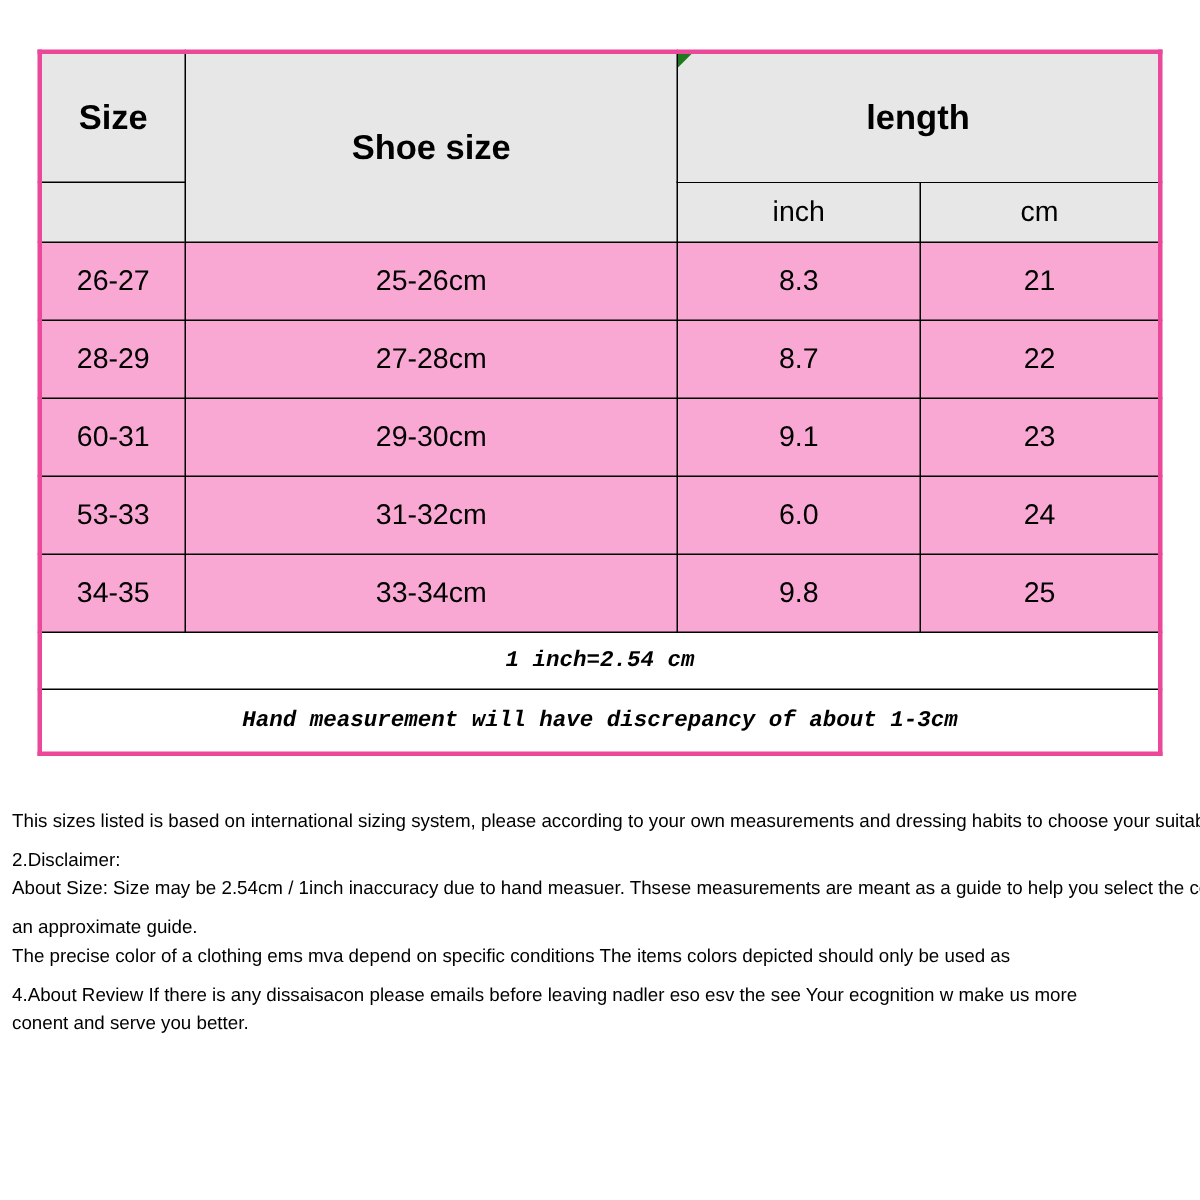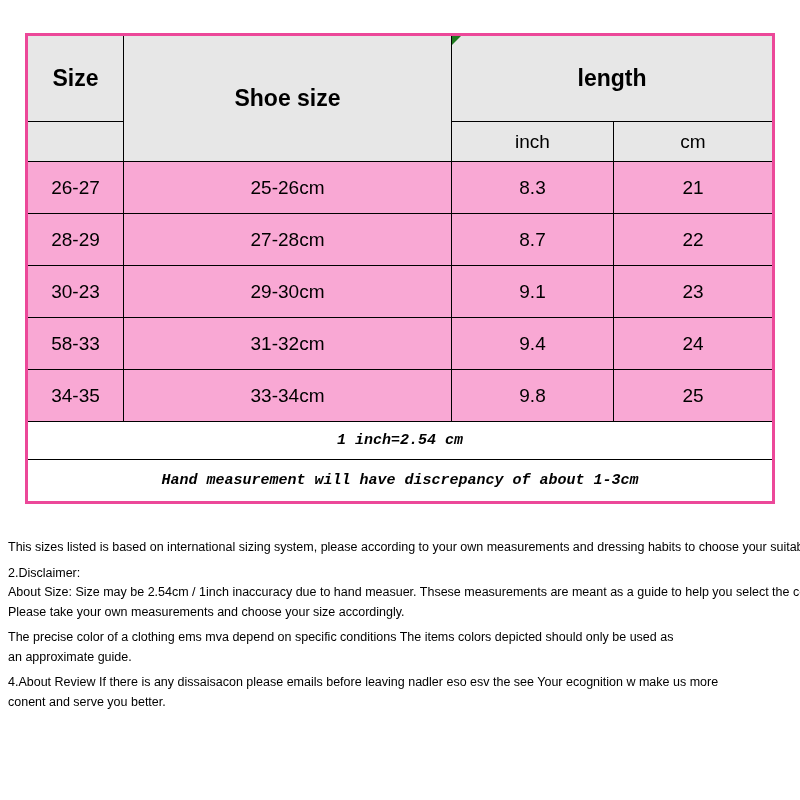--- a/index.html
+++ b/index.html
@@ -123,29 +123,29 @@
     <td class="data">8.3</td>
     <td class="data">21</td>
   </tr>
   <tr class="data-row">
     <td class="data">28-29</td>
     <td class="data">27-28cm</td>
     <td class="data">8.7</td>
     <td class="data">22</td>
   </tr>
   <tr class="data-row">
-    <td class="data">30-23</td>
+    <td class="data">60-31</td>
     <td class="data">29-30cm</td>
     <td class="data">9.1</td>
     <td class="data">23</td>
   </tr>
   <tr class="data-row">
-    <td class="data">58-33</td>
+    <td class="data">53-33</td>
     <td class="data">31-32cm</td>
-    <td class="data">9.4</td>
+    <td class="data">6.0</td>
     <td class="data">24</td>
   </tr>
   <tr class="data-row">
     <td class="data">34-35</td>
     <td class="data">33-34cm</td>
     <td class="data">9.8</td>
     <td class="data">25</td>
   </tr>
 
   <tr class="note-row-1">
@@ -157,23 +157,22 @@
 </tbody>
   </table>
 
 <div class="info-block">
   <div class="info-para">
     <div class="info-line">This sizes listed is based on international sizing system, please according to your own measurements and dressing habits to choose your suitable size.</div>
   </div>
   <div class="info-para">
     <div class="info-line">2.Disclaimer:</div>
     <div class="info-line">About Size: Size may be 2.54cm / 1inch inaccuracy due to hand measuer. Thsese measurements are meant as a guide to help you select the correct size.</div>
-    <div class="info-line">Please take your own measurements and choose your size accordingly.</div>
   </div>
   <div class="info-para">
+    <div class="info-line">an approximate guide.</div>
     <div class="info-line">The precise color of a clothing ems mva depend on specific conditions The items colors depicted should only be used as</div>
-    <div class="info-line">an approximate guide.</div>
   </div>
   <div class="info-para">
     <div class="info-line">4.About Review If there is any dissaisacon please emails before leaving nadler eso esv the see Your ecognition w make us more</div>
     <div class="info-line">conent and serve you better.</div>
   </div>
 </div>
 
 </body></html>

